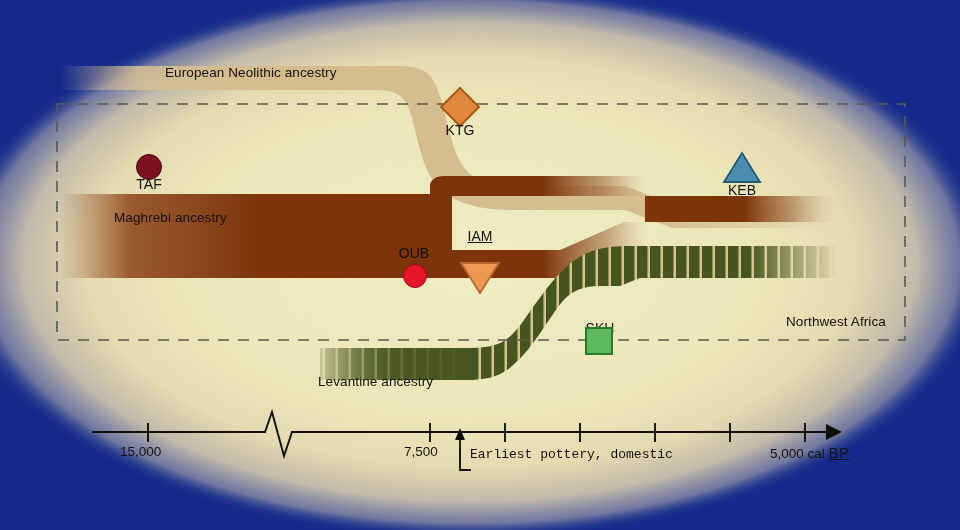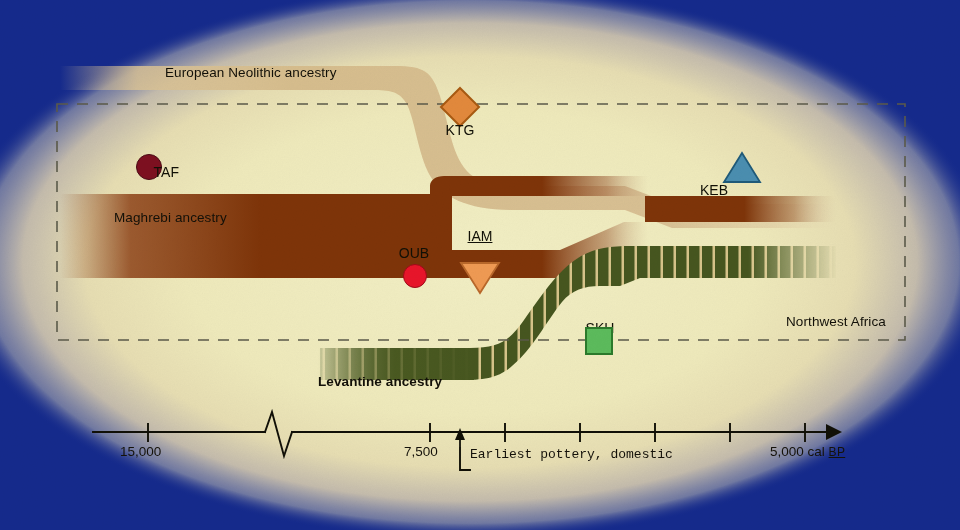--- a/index.html
+++ b/index.html
@@ -48,21 +48,21 @@
     white-space: nowrap;
     text-align: center;
   }
   .axis-lbl {
     position: absolute;
     color: #15120a;
     font-size: 13.5px;
     white-space: nowrap;
   }
   .axis-lbl .bp {
-    font-size: 12px;
+    font-size: 15px;
     letter-spacing: 0.3px;
     text-decoration: underline;
   }
   .anno {
     position: absolute;
     color: #15120a;
     font-size: 13px;
     line-height: 15px;
     white-space: nowrap;
     font-family: Liberation Mono, monospace;
@@ -271,30 +271,30 @@
         <path d="M 455,440 L 460,428 L 465,440 Z" fill="#111007" stroke="none"></path>
         <path d="M 460,446 L 460,434" stroke-width="1.8"></path>
       </g>
     </g>
   </svg>
 
   <div class="lbl" style="left:165px; top:65px;">European Neolithic ancestry</div>
 
   <div class="lbl" style="left:114px; top:210px;">Maghrebi ancestry</div>
 
-  <div class="lbl" style="left:318px; top:374px;font-weight:bold;">Levantine ancestry</div>
+  <div class="lbl" style="left:318px; top:374px;">Levantine ancestry</div>
 
   <div class="lbl" style="left:786px; top:314px;">Northwest Africa</div>
 
   <div class="marker" style="left:132px; top:150px;">
     <svg width="34" height="34" viewBox="0 0 34 34">
       <circle cx="17" cy="17" r="12.5" fill="#7d1020" stroke="#4b0a14" stroke-width="1"></circle>
     </svg>
   </div>
-  <div class="lbl-marker" style="left:119px; top:164px; width:60px;text-align:right;">TAF</div>
+  <div class="lbl-marker" style="left:119px; top:176px; width:60px;">TAF</div>
 
   <div class="marker" style="left:438px; top:85px;">
     <svg width="44" height="44" viewBox="0 0 44 44">
       <polygon points="22,3 41,22 22,41 3,22" fill="#e2893c" stroke="#a85a12" stroke-width="2"></polygon>
     </svg>
   </div>
   <div class="lbl-marker" style="left:430px; top:122px; width:60px;">KTG</div>
 
   <div class="lbl-marker" style="left:384px; top:245px; width:60px;">OUB</div>
   <div class="marker" style="left:400px; top:261px;">
@@ -308,21 +308,21 @@
     <svg width="44" height="36" viewBox="0 0 44 36">
       <polygon points="3,3 41,3 22,33" fill="#ef9a53" stroke="#b9682a" stroke-width="1.8"></polygon>
     </svg>
   </div>
 
   <div class="marker" style="left:722px; top:151px;">
     <svg width="40" height="34" viewBox="0 0 40 34">
       <polygon points="20,2 38,31 2,31" fill="#4a8eb0" stroke="#1f5a79" stroke-width="1.8"></polygon>
     </svg>
   </div>
-  <div class="lbl-marker" style="left:684px; top:182px; width:60px;">KEB</div>
+  <div class="lbl-marker" style="left:712px; top:182px; width:60px;">KEB</div>
 
   <div class="lbl-marker" style="left:570px; top:320px; width:60px;text-align:center;">SKH</div>
   <div class="marker" style="left:584px; top:326px;">
     <svg width="30" height="30" viewBox="0 0 30 30">
       <rect x="2" y="2" width="26" height="26" fill="#5cbb5c" stroke="#2b7a2b" stroke-width="2"></rect>
     </svg>
   </div>
 
   <div class="axis-lbl" style="left:120px; top:444px;">15,000</div>
 

